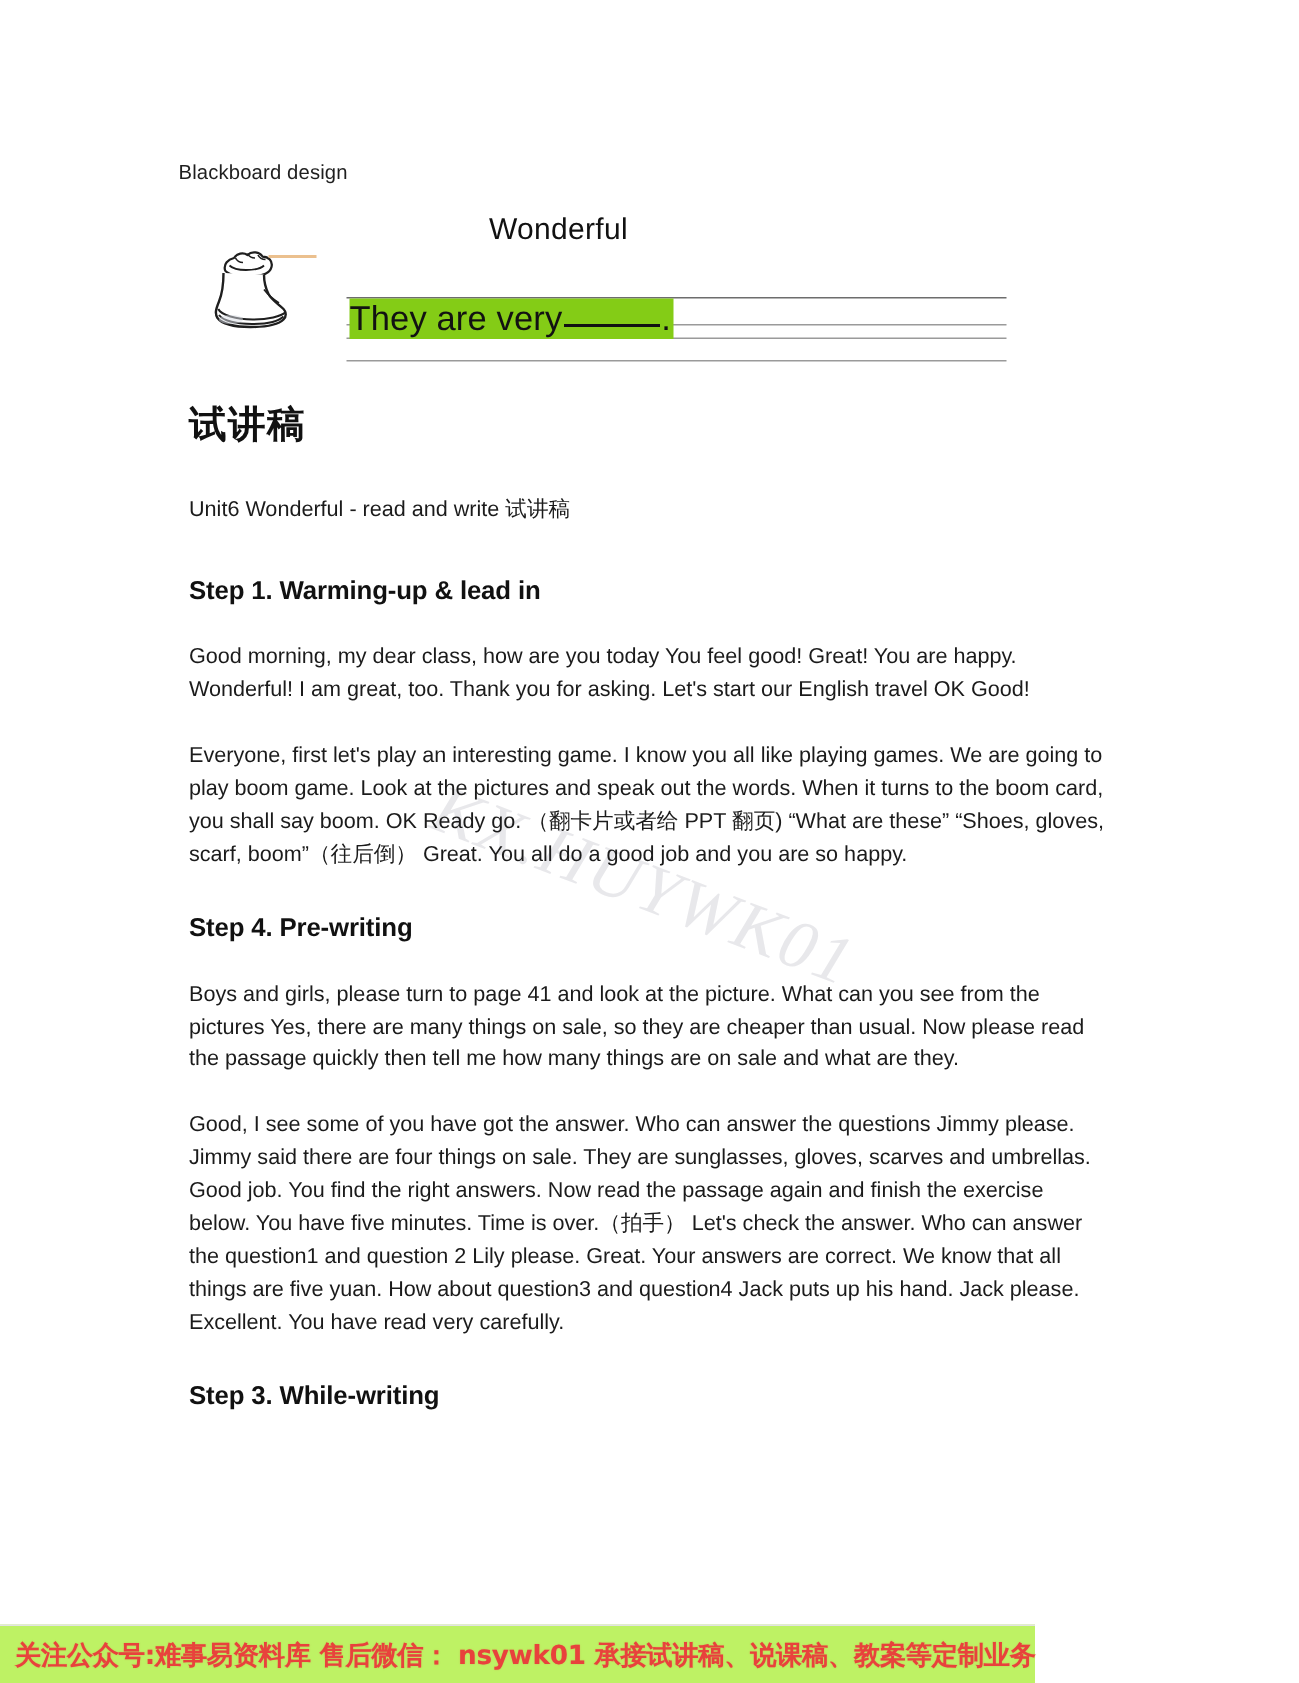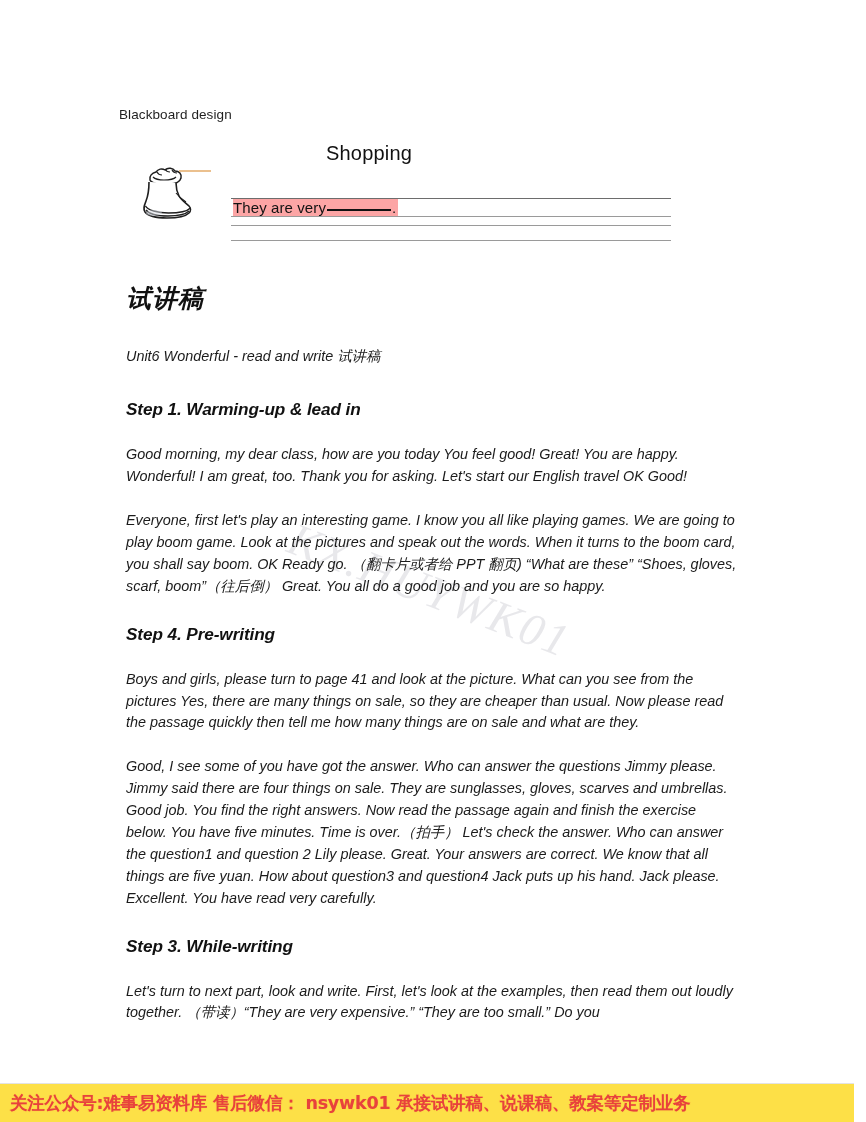--- a/index.html
+++ b/index.html
@@ -101,44 +101,43 @@
   }
   .bb-line.l0 { top: 0px;  background: #6d6d6d; }
   .bb-line.l1 { top: 18px; }
   .bb-line.l2 { top: 27px; }
   .bb-line.l3 { top: 42px; }
 
   .bb-sentence {
     position: absolute;
     left: 233px;
     top: 199px;
-    font-size: 15px;
+    font-size: 23px;
     color: #121212;
     letter-spacing: .1px;
     white-space: nowrap;
     z-index: 3;
-    background: #fca5a5;
+    background: #84cc16;
     padding-right: 2px;
   }
   .bb-blank {
     display: inline-block;
     width: 64px;
     border-bottom: 2px solid #111;
     vertical-align: 2px;
     margin: 0 1px;
   }
 
   
   .doc {
     position: absolute;
     left: 126px;
-    top: 282px;
+    top: 266px;
     width: 614px;
     z-index: 6;
-    font-style: italic;
   }
 
   .doc-title {
     font-family: "DejaVu Serif", "Liberation Serif", serif;
     font-weight: bold;
     font-size: 25px;
     color: #111111;
     margin: 0 0 30px 0;
     letter-spacing: 1px;
   }
@@ -167,23 +166,23 @@
   }
   p.body.tight { margin-bottom: 26px; }
 
   .gap-before-step { margin-top: 10px; }
 
   
   .footer {
     position: absolute;
     left: 0;
     bottom: 0;
-    width: 854px;
+    width: 690px;
     height: 38px;
-    background: #fde047;
+    background: #bef264;
     border-top: 1px solid #e3e3e3;
     display: flex;
     align-items: center;
     z-index: 20;
   }
   .footer-text {
     font-family: "DejaVu Sans", "Liberation Sans", sans-serif;
     font-weight: bold;
     font-size: 17.5px;
     color: #e8423c;
@@ -197,21 +196,21 @@
 <body>
 
 <div class="page">
 
   <div class="watermark">
     <span>KX.HUYWK01</span>
   </div>
 
   <div class="bb-label">Blackboard design</div>
 
-  <div class="bb-title">Shopping</div>
+  <div class="bb-title">Wonderful</div>
 
   <div class="bb-figure">
     <svg width="78" height="62" viewBox="0 0 78 62" fill="none" xmlns="http://www.w3.org/2000/svg">
 
       <path d="M14 17c-1-4 2-7 6-8 2-3 6-4 9-2 3-3 8-2 10 1 4 0 7 3 6 7-1 4-6 6-11 6-6 1-12 1-16-1-2-1-4-2-4-3z" stroke="#1f1f1f" stroke-width="1.5" fill="#ffffff" stroke-linejoin="round"></path>
       <path d="M17 14c2 2 6 3 11 3 5 0 10-1 12-3" stroke="#1f1f1f" stroke-width="1.2" fill="none"></path>
       <path d="M21 9c1 2 3 3 5 3M29 6c1 2 3 3 5 3M36 7c1 2 3 3 5 3" stroke="#1f1f1f" stroke-width="1.1" fill="none"></path>
 
       <path d="M13 19c0 8-1 14-3 19-2 5-3 8-1 11 3 4 12 6 22 6 11 0 19-2 22-5 2-2 2-5 0-7-3-3-8-6-10-10-2-4-3-9-3-13" stroke="#1f1f1f" stroke-width="1.6" fill="#ffffff" stroke-linejoin="round"></path>
 
@@ -242,21 +241,20 @@
 
     <h2 class="step">Step 1. Warming-up &amp; lead in</h2>
     <p class="body">Good morning, my dear class, how are you today You feel good! Great! You are happy. Wonderful! I am great, too. Thank you for asking. Let's start our English travel OK Good!</p>
     <p class="body tight">Everyone, first let's play an interesting game. I know you all like playing games. We are going to play boom game. Look at the pictures and speak out the words. When it turns to the boom card, you shall say boom. OK Ready go. （翻卡片或者给 PPT 翻页) “What are these” “Shoes, gloves, scarf, boom”（往后倒） Great. You all do a good job and you are so happy.</p>
 
     <h2 class="step gap-before-step">Step 4. Pre-writing</h2>
     <p class="body">Boys and girls, please turn to page 41 and look at the picture. What can you see from the pictures Yes, there are many things on sale, so they are cheaper than usual. Now please read the passage quickly then tell me how many things are on sale and what are they.</p>
     <p class="body tight">Good, I see some of you have got the answer. Who can answer the questions Jimmy please. Jimmy said there are four things on sale. They are sunglasses, gloves, scarves and umbrellas. Good job. You find the right answers. Now read the passage again and finish the exercise below. You have five minutes. Time is over.（拍手） Let's check the answer. Who can answer the question1 and question 2 Lily please. Great. Your answers are correct. We know that all things are five yuan. How about question3 and question4 Jack puts up his hand. Jack please. Excellent. You have read very carefully.</p>
 
     <h2 class="step gap-before-step">Step 3. While-writing</h2>
-    <p class="body">Let's turn to next part, look and write. First, let's look at the examples, then read them out loudly together. （带读）“They are very expensive.” “They are too small.” Do you</p>
 
   </div>
 
   <div class="footer">
     <div class="footer-text" style="color: rgb(232, 66, 60);">关注公众号:难事易资料库 售后微信： nsywk01  承接试讲稿、说课稿、教案等定制业务</div>
   </div>
 
 </div>
 
 </body></html>

